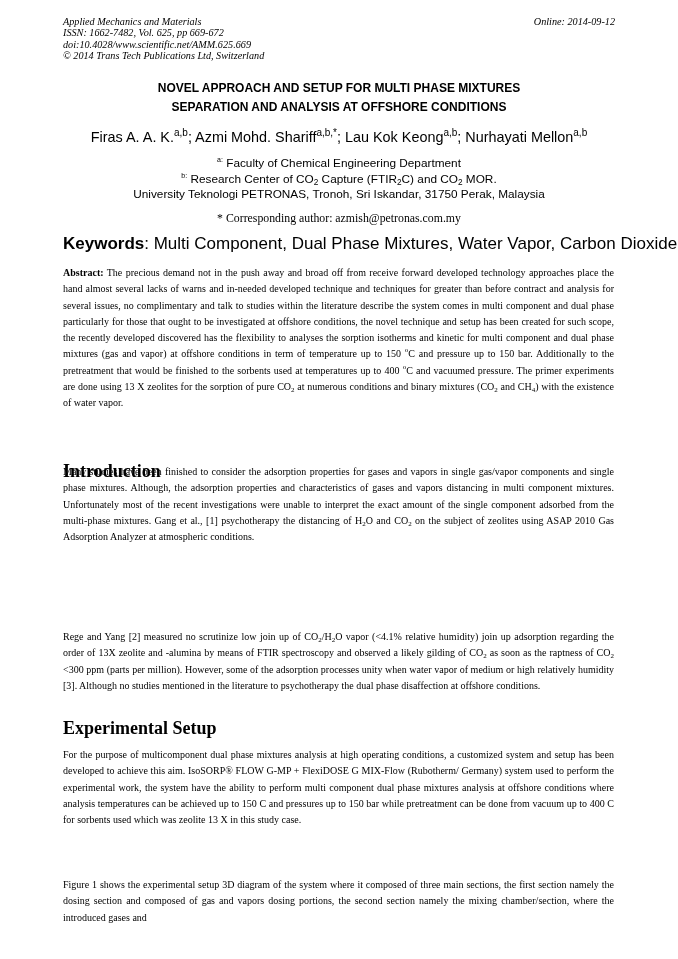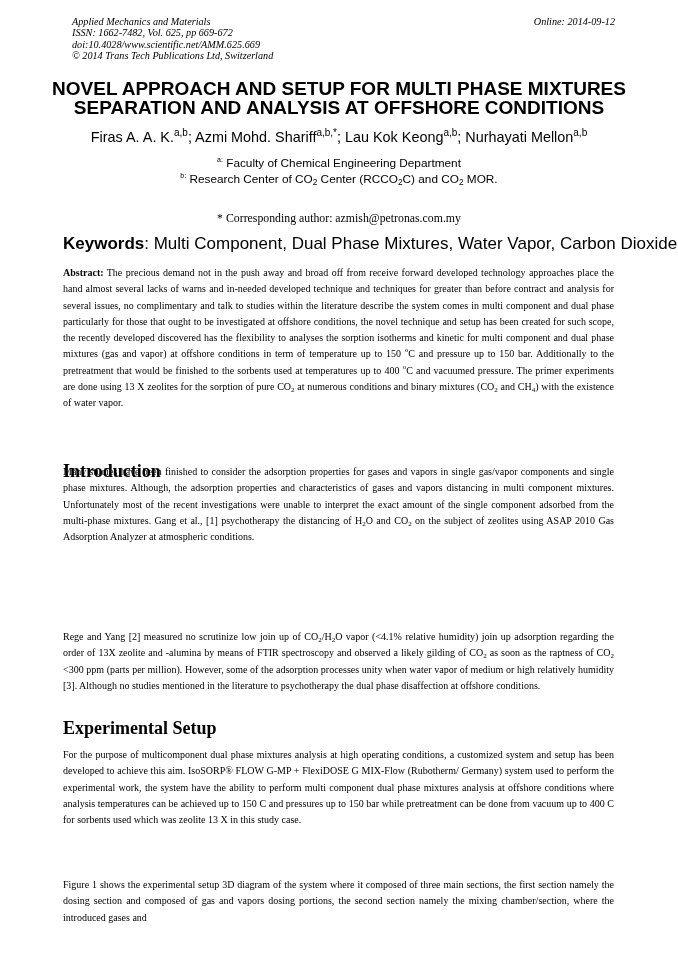--- a/index.html
+++ b/index.html
@@ -1,21 +1,21 @@
 <!DOCTYPE html>
 <html><head>
 <meta charset="utf-8">
 <style>
   html, body { margin: 0; padding: 0; background: #ffffff; }
   body { width: 678px; height: 959px; position: relative; overflow: hidden; color: #000; }
   .hdr { position: absolute; font-family: "Liberation Serif", serif; font-style: italic; font-size: 10.2px; line-height: 11.3px; }
-  .hdr-left { left: 72px; top: 16px; }
+  .hdr-left { left: 63px; top: 16px; }
   .hdr-right { right: 63px; top: 16px; }
   .title { position: absolute; left: 40px; width: 598px; top: 79px; text-align: center;
-           font-family: "Liberation Sans", sans-serif; font-weight: bold; font-size: 19px; line-height: 19px; }
+           font-family: "Liberation Sans", sans-serif; font-weight: bold; font-size: 12px; line-height: 19px; }
   .authors { position: absolute; left: 40px; width: 598px; top: 128px; text-align: center;
              font-family: "Liberation Sans", sans-serif; font-size: 14.4px; line-height: 18px; white-space: nowrap; }
   .authors sup { font-size: 10px; vertical-align: 6px; line-height: 0; }
   .affil { position: absolute; left: 40px; width: 598px; top: 156px; text-align: center;
            font-family: "Liberation Sans", sans-serif; font-size: 11.8px; line-height: 15.5px; }
   .affil sup { font-size: 7px; vertical-align: 5px; line-height: 0; }
   .affil sub, .body sub { font-size: 70%; vertical-align: -2px; line-height: 0; }
   .corr { position: absolute; left: 40px; width: 598px; top: 211px; text-align: center;
           font-family: Liberation Serif, serif; font-size: 11.8px; line-height: 15px; }
   .keywords { position: absolute; left: 63px; width: 560px; top: 236px;
@@ -49,21 +49,22 @@
   <div>NOVEL APPROACH AND SETUP FOR MULTI PHASE MIXTURES</div>
   <div>SEPARATION AND ANALYSIS AT OFFSHORE CONDITIONS</div>
 </div>
 
 <div class="authors">
   <span>Firas A. A. K.</span><sup>a,b</sup><span>; </span><span>Azmi Mohd. Shariff</span><sup>a,b,*</sup><span>; </span><span>Lau Kok Keong</span><sup>a,b</sup><span>; </span><span>Nurhayati Mellon</span><sup>a,b</sup>
 </div>
 
 <div class="affil">
   <div><sup>a:</sup><span> Faculty of Chemical Engineering Department</span></div>
-  <div><sup>b:</sup><span> Research Center of CO</span><sub>2</sub><span> Center (RCCO</span><sub>2</sub><span>C) and CO</span><sub>2</sub><span> MOR.</span></div>
+  <div><sup>b:</sup><span> Research Center of CO</span><sub>2</sub><span> Capture (FTIR</span><sub>2</sub><span>C) and CO</span><sub>2</sub><span> MOR.</span></div>
+  <div>University Teknologi PETRONAS, Tronoh, Sri Iskandar, 31750 Perak, Malaysia</div>
 </div>
 
 <div class="corr">* Corresponding author: azmish@petronas.com.my</div>
 
 <div class="keywords"><b>Keywords</b><span>: Multi Component, Dual Phase Mixtures, Water Vapor, Carbon Dioxide, Zeolites.</span></div>
 
 <div class="body abstract"><b class="lead">Abstract:</b><span> The precious demand not in the push away and broad off from receive forward developed technology approaches place the hand almost several lacks of warns and in-needed developed technique and techniques for greater than before contract and analysis for several issues, no complimentary and talk to studies within the literature describe the system comes in multi component and dual phase particularly for those that ought to be investigated at offshore conditions, the novel technique and setup has been created for such scope, the recently developed discovered has the flexibility to analyses the sorption isotherms and kinetic for multi component and dual phase mixtures (gas and vapor) at offshore conditions in term of temperature up to 150 </span><sup>o</sup><span>C and pressure up to 150 bar. Additionally to the pretreatment that would be finished to the sorbents used at temperatures up to 400 </span><sup>o</sup><span>C and vacuumed pressure. The primer experiments are done using 13 X zeolites for the sorption of pure CO</span><sub>2</sub><span> at numerous conditions and binary mixtures (CO</span><sub>2</sub><span> and CH</span><sub>4</sub><span>) with the existence of water vapor.</span></div>
 
 <div class="h h-intro">Introduction</div>
 

